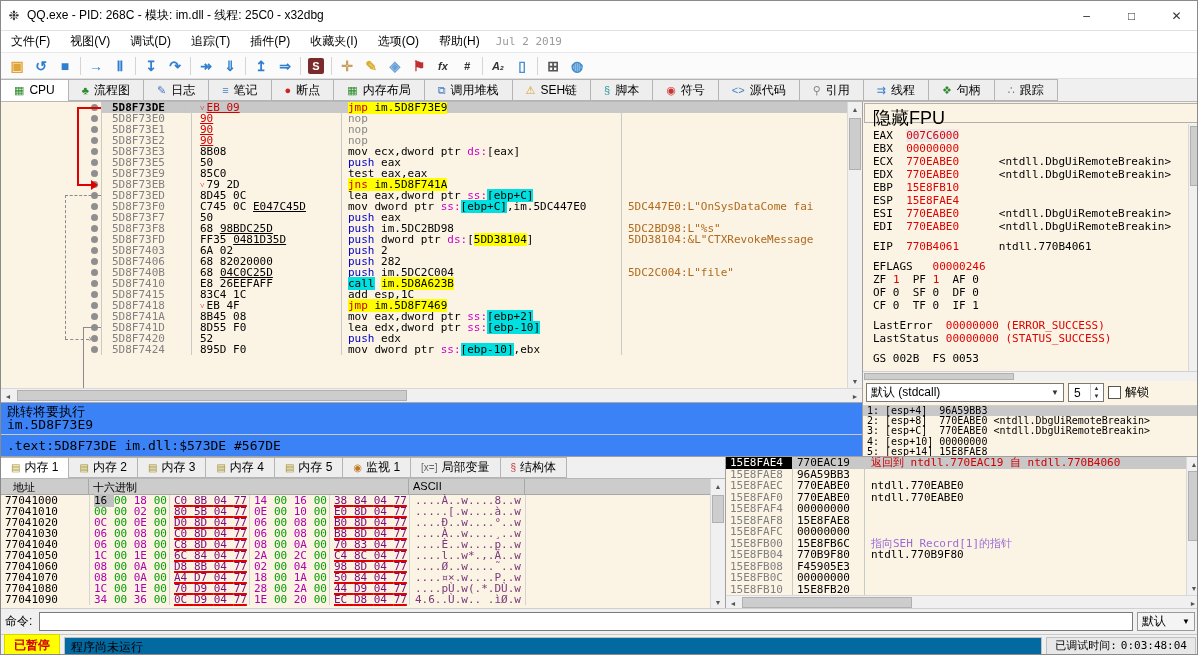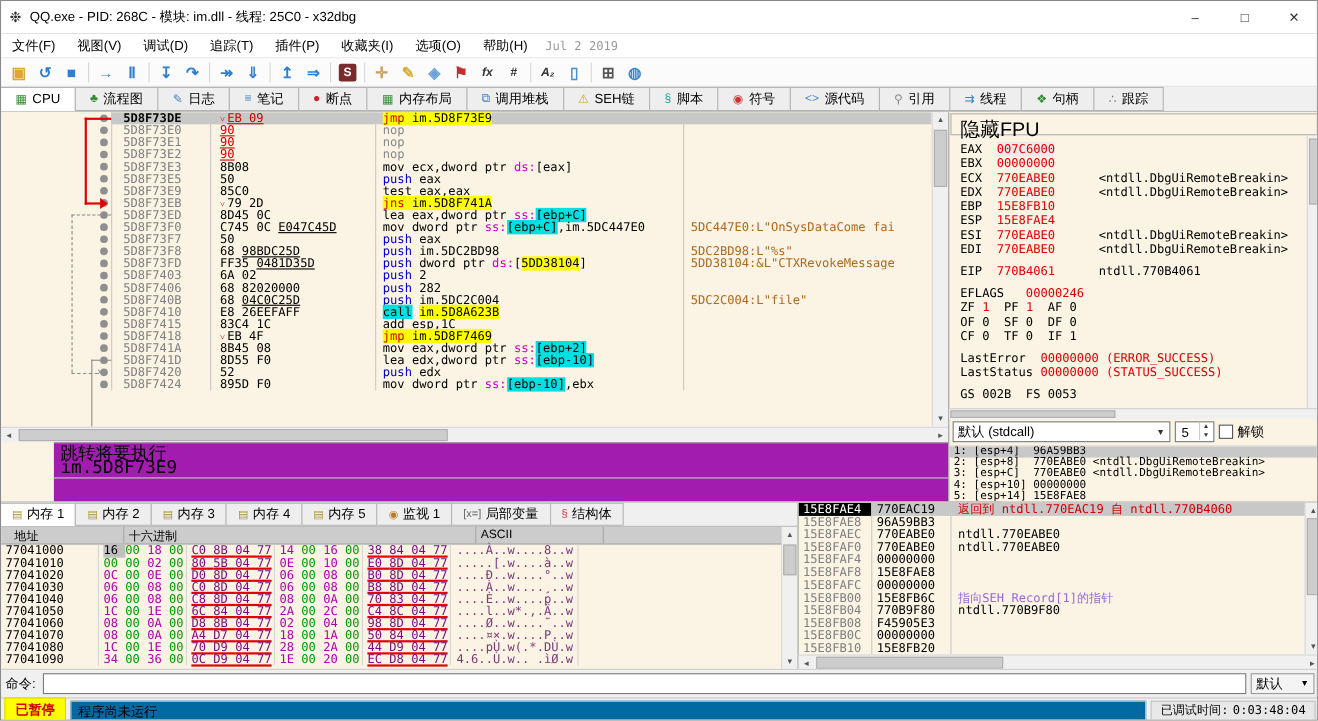--- a/index.html
+++ b/index.html
@@ -70,21 +70,21 @@
   #arr-grey-v { left:82px; top:225px; width:1px; height:61px; background:#8a8a8a; }
 
   
   .sb-v { position:absolute; background:#f0f0f0; border-left:1px solid #d8d8d8; }
   .sb-h { position:absolute; background:#f0f0f0; border-top:1px solid #d8d8d8; }
   .sb-btn { position:absolute; color:#555; font-size:7px; width:14px; height:14px; display:flex; align-items:center; justify-content:center; }
   .sb-thumb { position:absolute; background:#cdcdcd; border:1px solid #b0b0b0; }
 
   #dz-vscroll { right:0; top:0; width:15px; height:286px; }
   #dz-hscroll { left:0; top:286px; width:861px; height:14px; }
-  #dz-info { position:absolute; left:0; top:300px; width:861px; height:54px; background:#a21caf; border-top:1px solid #a8a8a8; font-family:"DejaVu Sans Mono",monospace; font-size:16px;margin-left:48px; }
+  #dz-info { position:absolute; left:0; top:300px; width:861px; height:54px; background:#3b82f6; border-top:1px solid #a8a8a8; font-family:"DejaVu Sans Mono",monospace; font-size:13px; }
   #dz-info-top { height:32px; padding:2px 6px; border-bottom:1px solid #c9c9c9; line-height:13px; }
   #dz-info-bot { height:20px; padding:3px 6px; }
 
   
   #regs { position:absolute; left:861px; top:0; width:337px; height:354px; background:#fbf3e3; border-left:1px solid #a0a0a0; }
   #hidefpu { height:20px; border:1px solid #b0b0b0; margin:1px; padding:2px 8px; background:#fbf3e3; font-size:18px; }
   #rg-lines { position:absolute; top:22px; left:0; width:326px; height:247px; padding:5px 0 0 10px; font-family:"DejaVu Sans Mono",monospace; font-size:11px; white-space:pre; overflow:hidden; }
   .rg-line { height:13px; line-height:13px; }
   .rg-gap { height:7px; }
   .rg-k { color:#000; } .rg-r { color:#e00000; } .rg-rh { color:#e00000; background:#eaeaea; }
@@ -311,20 +311,21 @@
     <div class="sb-h" id="dz-hscroll">
       <div class="sb-btn" style="left:0; top:0;">◄</div>
       <div class="sb-thumb" style="left:16px; top:1px; width:390px; height:11px;"></div>
       <div class="sb-btn" style="right:0; top:0;">►</div>
     </div>
     <div id="dz-info">
       <div id="dz-info-top">
         <div>跳转将要执行</div>
         <div>im.5D8F73E9</div>
       </div>
+      <div id="dz-info-bot">.text:5D8F73DE im.dll:$573DE #567DE</div>
     </div>
   </div>
 
   <div id="regs">
     <div id="hidefpu">隐藏FPU</div>
     <div id="rg-lines"><div class="rg-line"><span class="rg-k">EAX  </span><span class="rg-rh">007C6000</span></div><div class="rg-line"><span class="rg-k">EBX  </span><span class="rg-r">00000000</span></div><div class="rg-line"><span class="rg-k">ECX  </span><span class="rg-r">770EABE0</span><span class="rg-k">      &lt;ntdll.DbgUiRemoteBreakin&gt;</span></div><div class="rg-line"><span class="rg-k">EDX  </span><span class="rg-r">770EABE0</span><span class="rg-k">      &lt;ntdll.DbgUiRemoteBreakin&gt;</span></div><div class="rg-line"><span class="rg-k">EBP  </span><span class="rg-r">15E8FB10</span></div><div class="rg-line"><span class="rg-k">ESP  </span><span class="rg-r">15E8FAE4</span></div><div class="rg-line"><span class="rg-k">ESI  </span><span class="rg-r">770EABE0</span><span class="rg-k">      &lt;ntdll.DbgUiRemoteBreakin&gt;</span></div><div class="rg-line"><span class="rg-k">EDI  </span><span class="rg-r">770EABE0</span><span class="rg-k">      &lt;ntdll.DbgUiRemoteBreakin&gt;</span></div><div class="rg-gap"></div><div class="rg-line"><span class="rg-k">EIP  </span><span class="rg-r">770B4061</span><span class="rg-k">      ntdll.770B4061</span></div><div class="rg-gap"></div><div class="rg-line"><span class="rg-k">EFLAGS   </span><span class="rg-r">00000246</span></div><div class="rg-line"><span class="rg-k">ZF </span><span class="rg-r">1</span><span class="rg-k">  PF </span><span class="rg-r">1</span><span class="rg-k">  AF 0</span></div><div class="rg-line"><span class="rg-k">OF 0  SF 0  DF 0</span></div><div class="rg-line"><span class="rg-k">CF 0  TF 0  IF 1</span></div><div class="rg-gap"></div><div class="rg-line"><span class="rg-k">LastError  </span><span class="rg-r">00000000 (ERROR_SUCCESS)</span></div><div class="rg-line"><span class="rg-k">LastStatus </span><span class="rg-r">00000000 (STATUS_SUCCESS)</span></div><div class="rg-gap"></div><div class="rg-line"><span class="rg-k">GS 002B  FS 0053</span></div></div>
     <div class="sb-v" id="rg-vscroll">
       <div class="sb-thumb" style="top:2px; left:1px; width:8px; height:60px;"></div>
     </div>
     <div id="rg-strip">
@@ -376,21 +377,21 @@
         <div class="dtab">
           <span class="ticon" style="color: rgb(102, 102, 102);">[x=]</span>
           <span>局部变量</span>
         </div>
         <div class="dtab">
           <span class="ticon" style="color: rgb(204, 51, 51);">§</span>
           <span>结构体</span>
         </div>
       </div>
     <div id="dump-head">
-      <div class="dh-cell" style="width:112px;padding-left:12px;">地址</div>
+      <div class="dh-cell" style="width:88px;padding-left:12px;">地址</div>
       <div class="dh-cell" style="width:320px;">十六进制</div>
       <div class="dh-cell" style="width:116px;">ASCII</div>
       <div class="dh-cell" style="flex:1; border-right:none;"></div>
     </div>
     <div id="dump-rows"><div class="dmrow"><div class="dm-addr">77041000</div><div class="dm-grp"><span class="db-n db-sel">16 </span><span class="db-z">00 </span><span class="db-n">18 </span><span class="db-z">00</span></div><div class="dm-grp ptr"><span class="db-n">C0 </span><span class="db-n">8B </span><span class="db-n">04 </span><span class="db-n">77</span></div><div class="dm-grp"><span class="db-n">14 </span><span class="db-z">00 </span><span class="db-n">16 </span><span class="db-z">00</span></div><div class="dm-grp ptr"><span class="db-n">38 </span><span class="db-n">84 </span><span class="db-n">04 </span><span class="db-n">77</span></div><div class="dm-ascii">....À..w....8..w</div><div class="dm-blank"></div></div><div class="dmrow"><div class="dm-addr">77041010</div><div class="dm-grp"><span class="db-z">00 </span><span class="db-z">00 </span><span class="db-n">02 </span><span class="db-z">00</span></div><div class="dm-grp ptr"><span class="db-n">80 </span><span class="db-n">5B </span><span class="db-n">04 </span><span class="db-n">77</span></div><div class="dm-grp"><span class="db-n">0E </span><span class="db-z">00 </span><span class="db-n">10 </span><span class="db-z">00</span></div><div class="dm-grp ptr"><span class="db-n">E0 </span><span class="db-n">8D </span><span class="db-n">04 </span><span class="db-n">77</span></div><div class="dm-ascii">.....[.w....à..w</div><div class="dm-blank"></div></div><div class="dmrow"><div class="dm-addr">77041020</div><div class="dm-grp"><span class="db-n">0C </span><span class="db-z">00 </span><span class="db-n">0E </span><span class="db-z">00</span></div><div class="dm-grp ptr"><span class="db-n">D0 </span><span class="db-n">8D </span><span class="db-n">04 </span><span class="db-n">77</span></div><div class="dm-grp"><span class="db-n">06 </span><span class="db-z">00 </span><span class="db-n">08 </span><span class="db-z">00</span></div><div class="dm-grp ptr"><span class="db-n">B0 </span><span class="db-n">8D </span><span class="db-n">04 </span><span class="db-n">77</span></div><div class="dm-ascii">....Ð..w....°..w</div><div class="dm-blank"></div></div><div class="dmrow"><div class="dm-addr">77041030</div><div class="dm-grp"><span class="db-n">06 </span><span class="db-z">00 </span><span class="db-n">08 </span><span class="db-z">00</span></div><div class="dm-grp ptr"><span class="db-n">C0 </span><span class="db-n">8D </span><span class="db-n">04 </span><span class="db-n">77</span></div><div class="dm-grp"><span class="db-n">06 </span><span class="db-z">00 </span><span class="db-n">08 </span><span class="db-z">00</span></div><div class="dm-grp ptr"><span class="db-n">B8 </span><span class="db-n">8D </span><span class="db-n">04 </span><span class="db-n">77</span></div><div class="dm-ascii">....À..w....¸..w</div><div class="dm-blank"></div></div><div class="dmrow"><div class="dm-addr">77041040</div><div class="dm-grp"><span class="db-n">06 </span><span class="db-z">00 </span><span class="db-n">08 </span><span class="db-z">00</span></div><div class="dm-grp ptr"><span class="db-n">C8 </span><span class="db-n">8D </span><span class="db-n">04 </span><span class="db-n">77</span></div><div class="dm-grp"><span class="db-n">08 </span><span class="db-z">00 </span><span class="db-n">0A </span><span class="db-z">00</span></div><div class="dm-grp ptr"><span class="db-n">70 </span><span class="db-n">83 </span><span class="db-n">04 </span><span class="db-n">77</span></div><div class="dm-ascii">....È..w....p..w</div><div class="dm-blank"></div></div><div class="dmrow"><div class="dm-addr">77041050</div><div class="dm-grp"><span class="db-n">1C </span><span class="db-z">00 </span><span class="db-n">1E </span><span class="db-z">00</span></div><div class="dm-grp ptr"><span class="db-n">6C </span><span class="db-n">84 </span><span class="db-n">04 </span><span class="db-n">77</span></div><div class="dm-grp"><span class="db-n">2A </span><span class="db-z">00 </span><span class="db-n">2C </span><span class="db-z">00</span></div><div class="dm-grp ptr"><span class="db-n">C4 </span><span class="db-n">8C </span><span class="db-n">04 </span><span class="db-n">77</span></div><div class="dm-ascii">....l..w*.,.Ä..w</div><div class="dm-blank"></div></div><div class="dmrow"><div class="dm-addr">77041060</div><div class="dm-grp"><span class="db-n">08 </span><span class="db-z">00 </span><span class="db-n">0A </span><span class="db-z">00</span></div><div class="dm-grp ptr"><span class="db-n">D8 </span><span class="db-n">8B </span><span class="db-n">04 </span><span class="db-n">77</span></div><div class="dm-grp"><span class="db-n">02 </span><span class="db-z">00 </span><span class="db-n">04 </span><span class="db-z">00</span></div><div class="dm-grp ptr"><span class="db-n">98 </span><span class="db-n">8D </span><span class="db-n">04 </span><span class="db-n">77</span></div><div class="dm-ascii">....Ø..w....˜..w</div><div class="dm-blank"></div></div><div class="dmrow"><div class="dm-addr">77041070</div><div class="dm-grp"><span class="db-n">08 </span><span class="db-z">00 </span><span class="db-n">0A </span><span class="db-z">00</span></div><div class="dm-grp ptr"><span class="db-n">A4 </span><span class="db-n">D7 </span><span class="db-n">04 </span><span class="db-n">77</span></div><div class="dm-grp"><span class="db-n">18 </span><span class="db-z">00 </span><span class="db-n">1A </span><span class="db-z">00</span></div><div class="dm-grp ptr"><span class="db-n">50 </span><span class="db-n">84 </span><span class="db-n">04 </span><span class="db-n">77</span></div><div class="dm-ascii">....¤×.w....P..w</div><div class="dm-blank"></div></div><div class="dmrow"><div class="dm-addr">77041080</div><div class="dm-grp"><span class="db-n">1C </span><span class="db-z">00 </span><span class="db-n">1E </span><span class="db-z">00</span></div><div class="dm-grp ptr"><span class="db-n">70 </span><span class="db-n">D9 </span><span class="db-n">04 </span><span class="db-n">77</span></div><div class="dm-grp"><span class="db-n">28 </span><span class="db-z">00 </span><span class="db-n">2A </span><span class="db-z">00</span></div><div class="dm-grp ptr"><span class="db-n">44 </span><span class="db-n">D9 </span><span class="db-n">04 </span><span class="db-n">77</span></div><div class="dm-ascii">....pÙ.w(.*.DÙ.w</div><div class="dm-blank"></div></div><div class="dmrow"><div class="dm-addr">77041090</div><div class="dm-grp"><span class="db-n">34 </span><span class="db-z">00 </span><span class="db-n">36 </span><span class="db-z">00</span></div><div class="dm-grp ptr"><span class="db-n">0C </span><span class="db-n">D9 </span><span class="db-n">04 </span><span class="db-n">77</span></div><div class="dm-grp"><span class="db-n">1E </span><span class="db-z">00 </span><span class="db-n">20 </span><span class="db-z">00</span></div><div class="dm-grp ptr"><span class="db-n">EC </span><span class="db-n">D8 </span><span class="db-n">04 </span><span class="db-n">77</span></div><div class="dm-ascii">4.6..Ù.w.. .ìØ.w</div><div class="dm-blank"></div></div></div>
     <div class="sb-v" id="dump-vscroll" style="position:absolute;">
       <div class="sb-btn" style="top:0;">▲</div>
       <div class="sb-thumb" style="top:16px; left:1px; width:12px; height:28px;"></div>
       <div class="sb-btn" style="bottom:0;">▼</div>
     </div>

